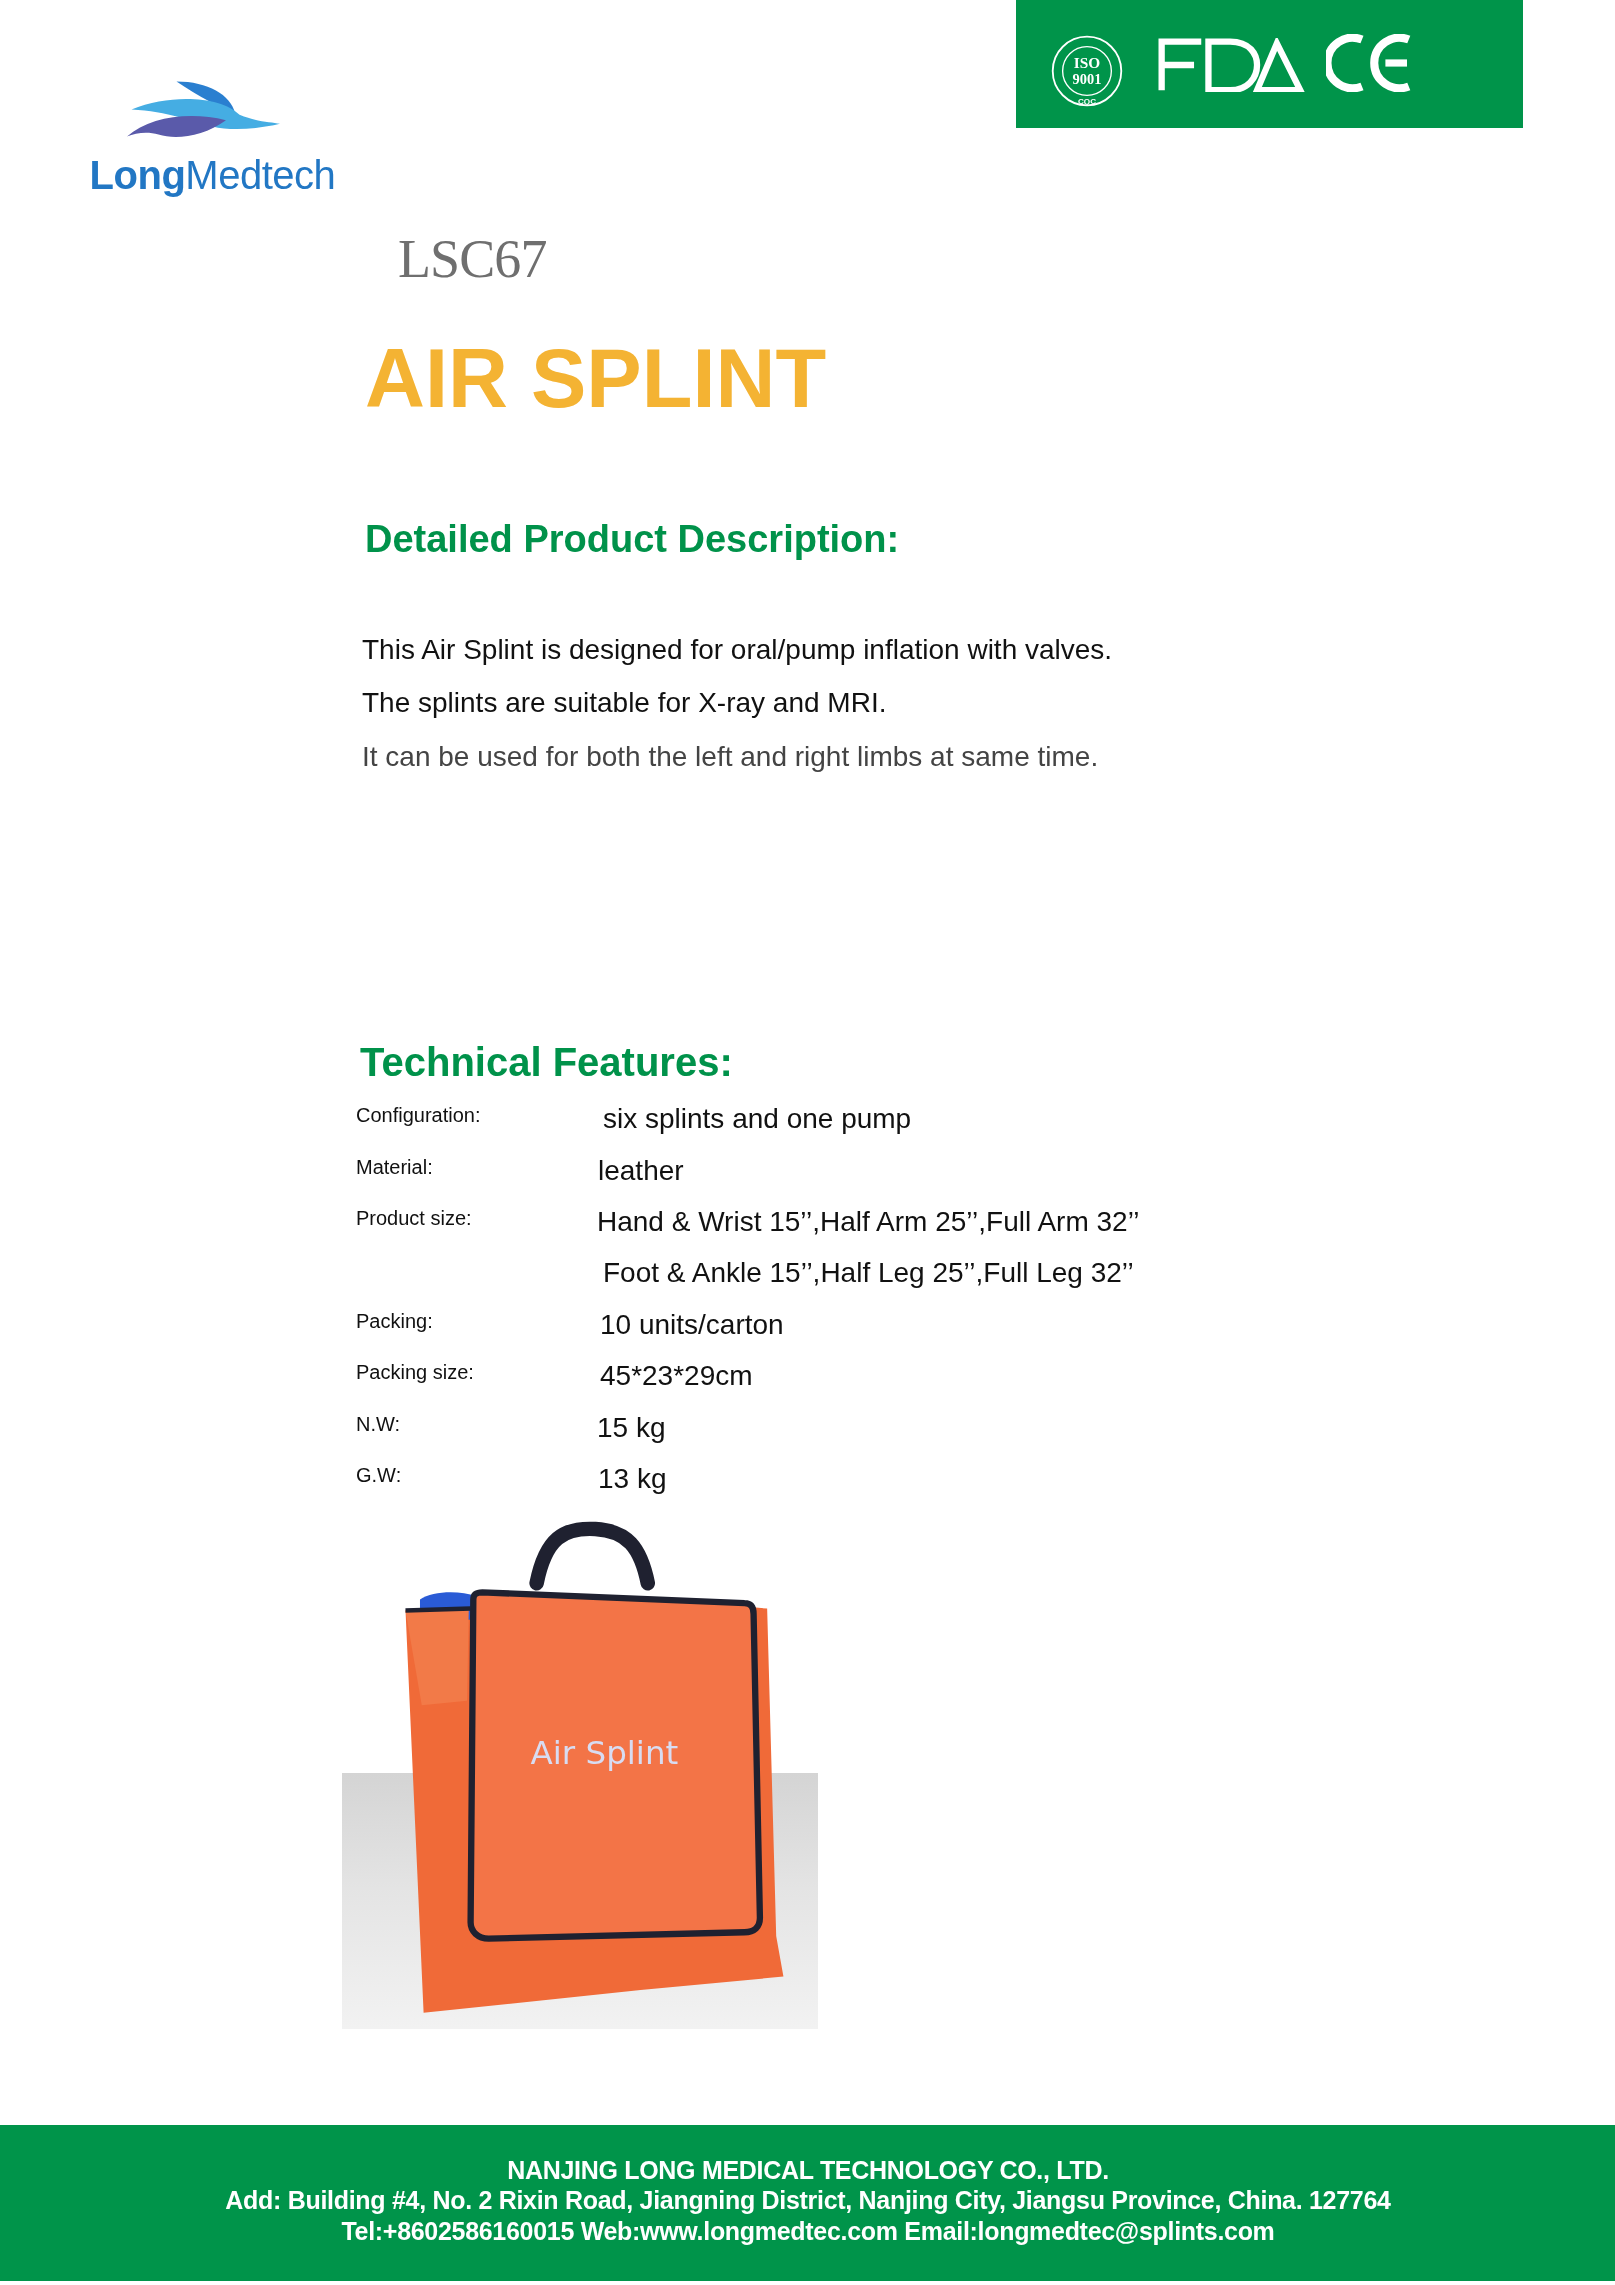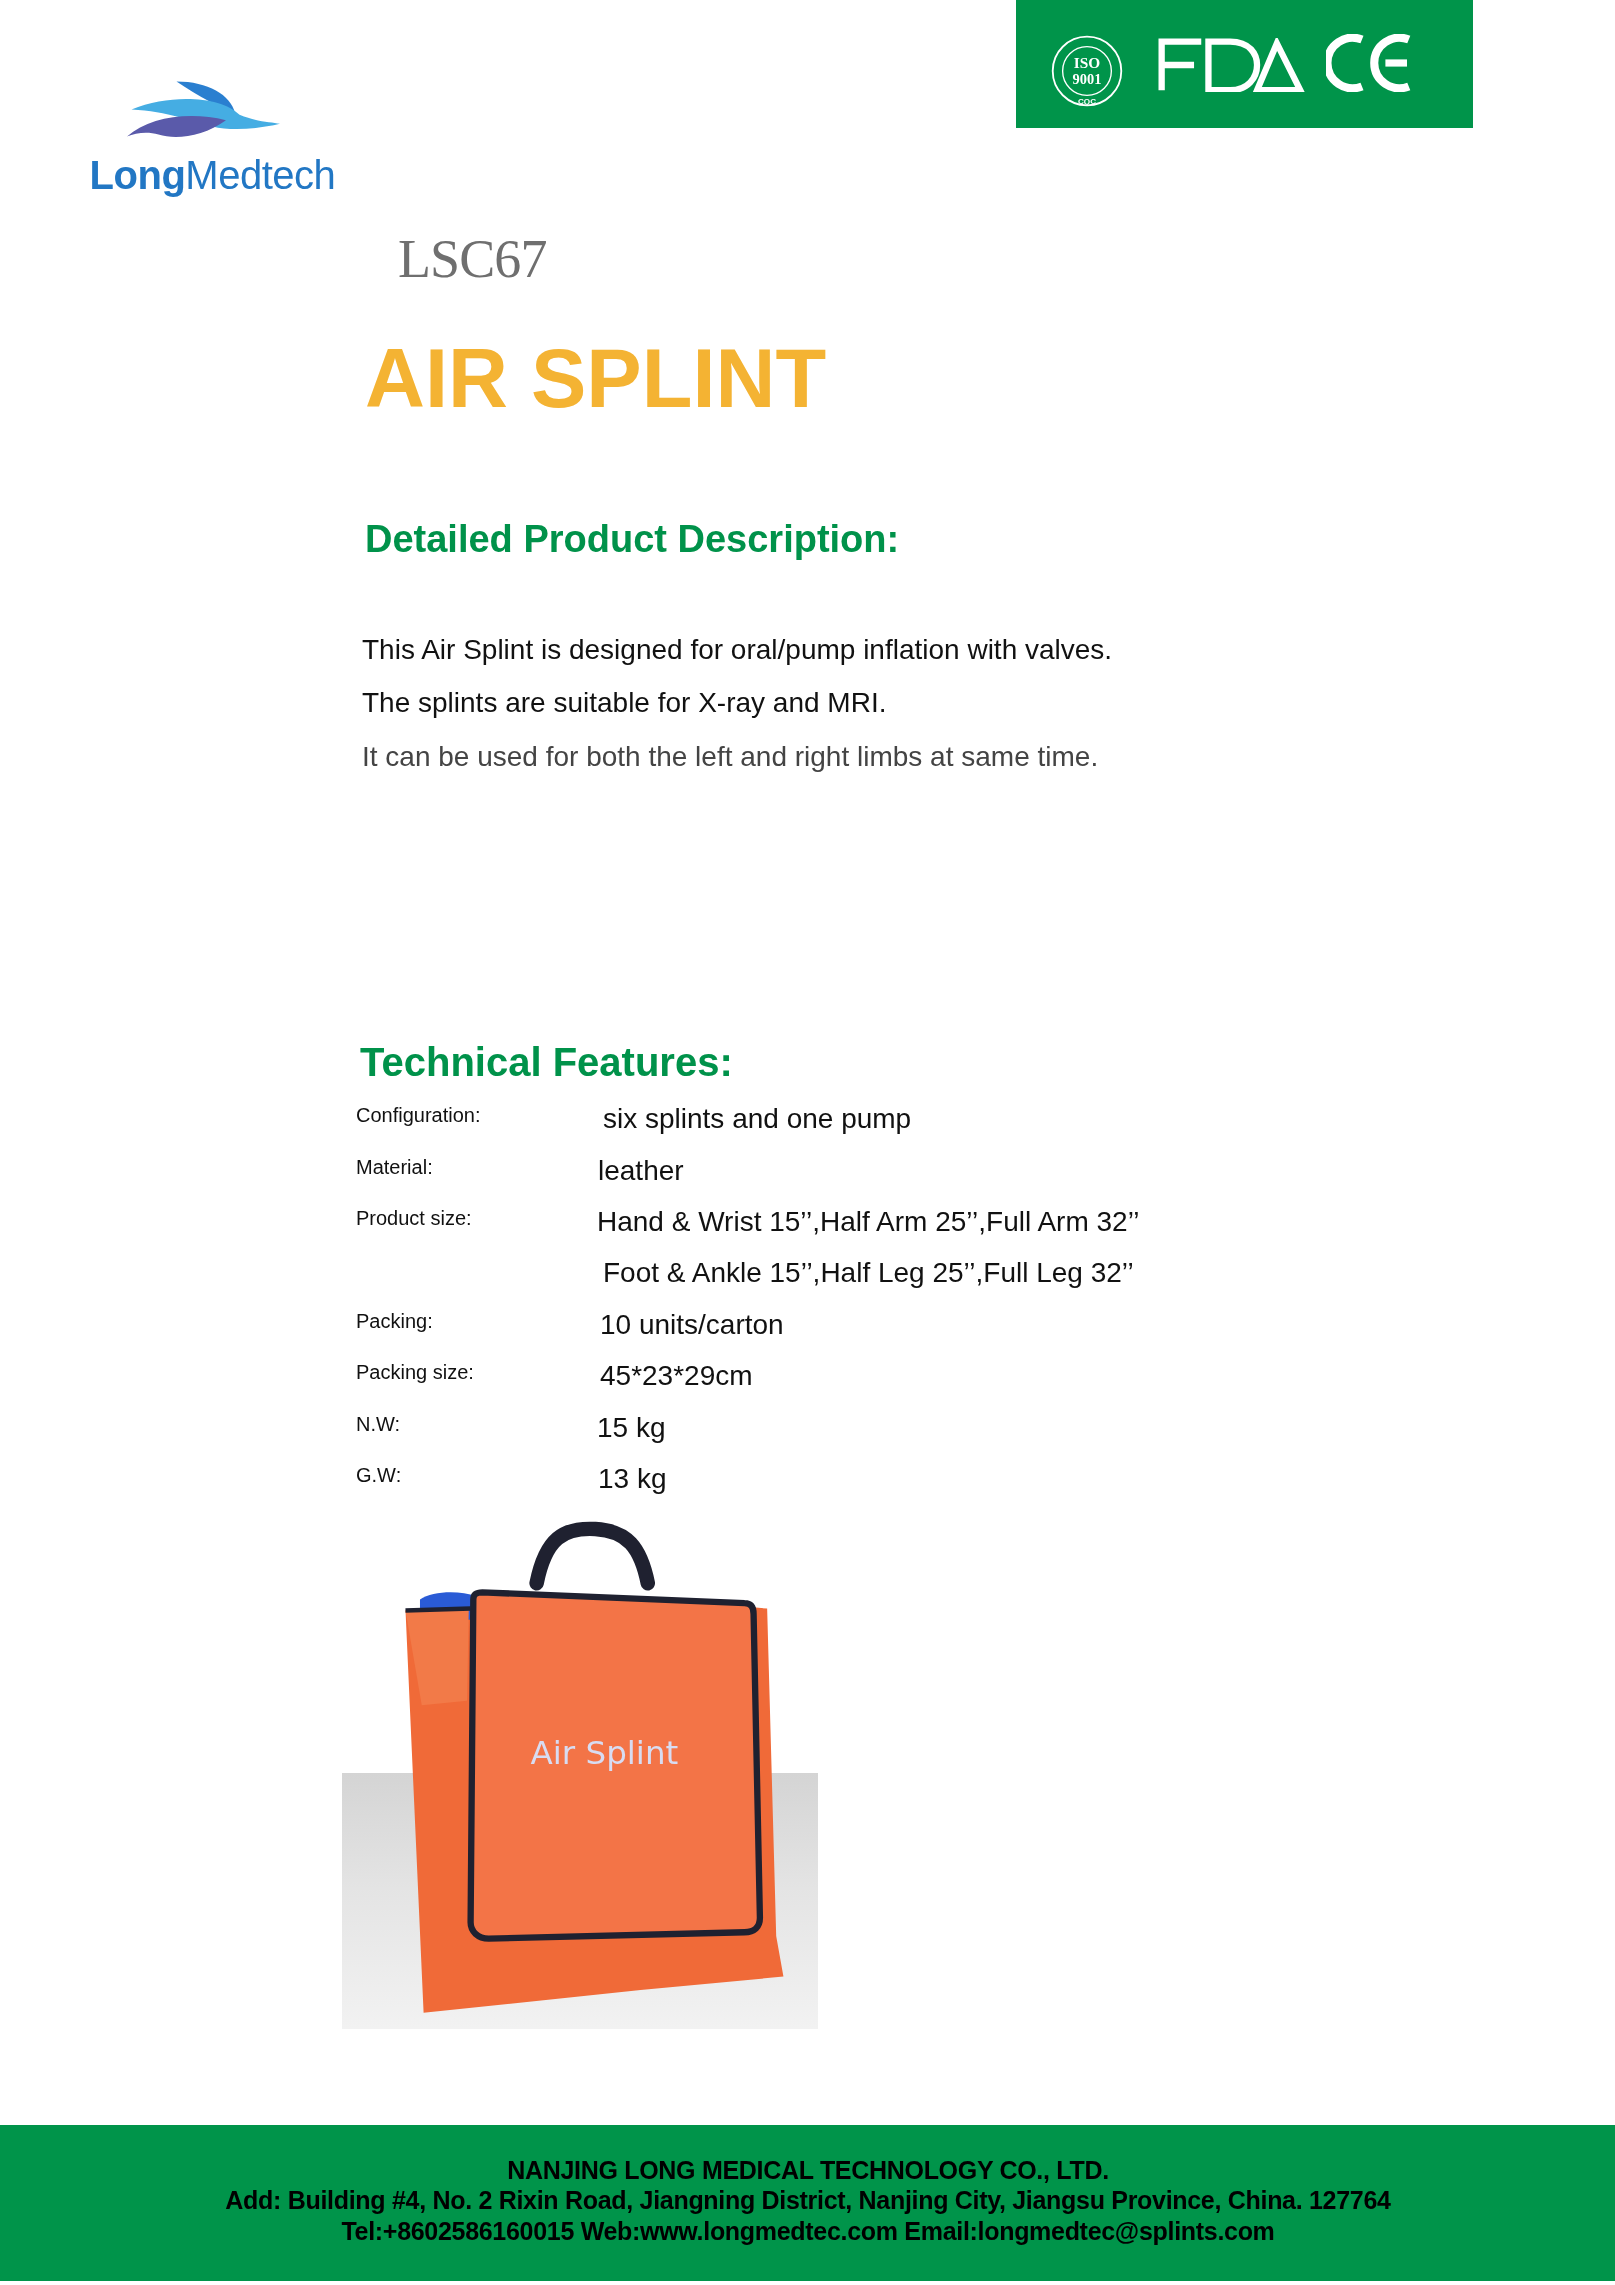--- a/index.html
+++ b/index.html
@@ -10,21 +10,21 @@
   }
   .abs { position:absolute; }
 
   
   #logo { left:86px; top:77px; width:289px; height:127px; }
   #logo svg { position:absolute; left:36px; top:0; }
   #logo-text { position:absolute; left:3.6px; top:76px; font-size:40px; color:#2277c4; white-space:nowrap; letter-spacing:-0.5px; }
   #logo-text b { font-weight:bold; }
 
   
-  #cert { left:1016px; top:0; width:457px; height:128px; background:#00944a; }
+  #cert { left:1016px; top:0; width:507px; height:128px; background:#00944a; }
   #cert .iso { position:absolute; left:34px; top:34px; }
   #cert .fda { position:absolute; left:140px; top:38px; }
   #cert .ce { position:absolute; left:310px; top:34px; }
 
   
   #model { left:366px; top:232px; font-family:"Liberation Serif", serif; font-weight:normal; font-size:54px; color:#6f6f6f; line-height:1; letter-spacing:-0.9px;margin-left:32px; }
   #product-name { left:365px; top:337px; font-weight:bold; font-size:83px; color:#f4b333; line-height:1; }
 
   .section-h { font-weight:bold; color:#00924a; line-height:1; }
   #desc-h { left:365px; top:520px; font-size:38px; }
@@ -37,21 +37,21 @@
 
   .spec-label { left:356px; font-size:20px; line-height:1; color:#111; white-space:nowrap; }
   .spec-value { font-size:28px; line-height:1; color:#111; white-space:nowrap;margin-left:38px; }
 
   
   #photo { left:342px; top:1520px; width:476px; height:509px; }
   #photo .bg { position:absolute; left:0; top:253px; width:476px; height:256px;
      background:linear-gradient(#d4d4d4 0%, #e4e4e4 45%, #f2f2f2 100%); }
 
   
-  #footer { left:0; top:2125px; width:1616px; height:156px; background:#00944a; color:#000000; text-align:center; font-weight:bold; }
+  #footer { left:0; top:2125px; width:1616px; height:156px; background:#00944a; color:#ffffff; text-align:center; font-weight:bold; }
   #footer .l { position:absolute; left:0; width:1616px; font-size:25px; line-height:1; white-space:nowrap; letter-spacing:-0.3px; }
 </style>
 </head>
 <body>
 
 <div id="logo" class="abs">
   <svg width="172" height="72" viewBox="0 0 190 80">
     <path d="M60 5 C95 5 120 20 125 40 C110 35 85 22 60 5 Z" fill="#2a7fd0"></path>
     <path d="M10 36 C55 18 110 22 130 42 C150 50 165 50 175 52 C150 58 120 60 100 55 C80 50 50 38 10 36 Z" fill="#45ade3"></path>
     <path d="M5 66 C30 44 75 38 115 48 C90 66 60 70 40 64 C28 60 15 62 5 66 Z" fill="#5a5aaa"></path>

